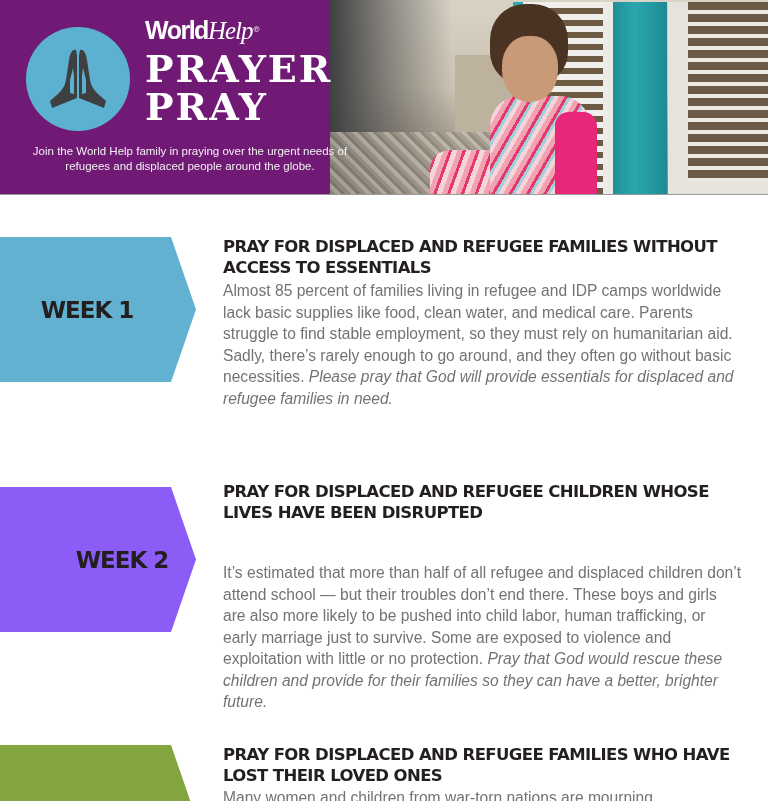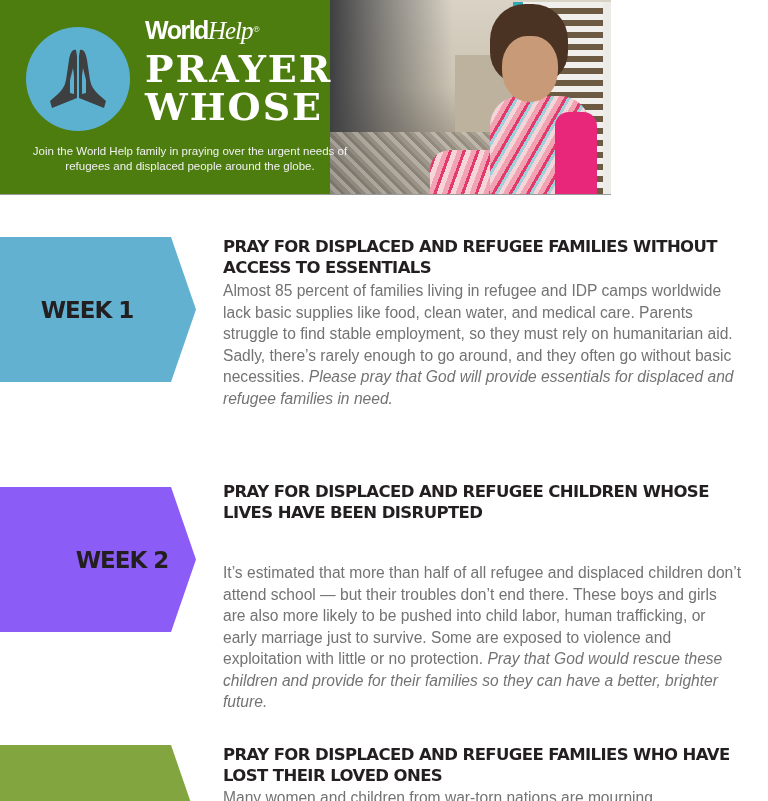--- a/index.html
+++ b/index.html
@@ -3,22 +3,22 @@
 <meta charset="utf-8">
 <style>
   html, body { margin: 0; padding: 0; }
   body {
     width: 768px; height: 801px; overflow: hidden; background: #ffffff;
     font-family: "Liberation Sans", "DejaVu Sans", sans-serif;
     position: relative;
   }
   
   .header {
-    position: absolute; left: 0; top: 0; width: 611px; height: 194px;
-    background: #4d7c0f; overflow: hidden;
+    position: absolute; left: 0; top: 0; width: 768px; height: 194px;
+    background: #701a75; overflow: hidden;
     border-bottom: 1px solid #9a9a9a;
   }
   .photo {
     position: absolute; left: 330px; top: 0; width: 438px; height: 194px;
     background: linear-gradient(90deg, rgba(62,63,65,1) 0%, rgba(62,63,65,0.55) 12%, rgba(62,63,65,0) 28%),
                 linear-gradient(180deg, #d9d3c6 0%, #cbc3b2 45%, #a9a091 70%, #8d8679 100%);
   }
   .photo .wall-block {
     position: absolute; left: 125px; top: 55px; width: 60px; height: 80px;
     background: #bdb29e;
@@ -147,21 +147,21 @@
         <path d="M38 34 L35 22 L34 30 L34 48 L38 47 Z"></path>
       </g>
     </svg>
   </div>
 
   <div class="brand">
     <span class="world">World</span><span class="help">Help</span><span class="reg">®</span>
   </div>
   <div class="title">
     <div>PRAYER</div>
-    <div>WHOSE</div>
+    <div>PRAY</div>
   </div>
   <div class="tagline">Join the World Help family in praying over the urgent needs of refugees and displaced people around the globe.</div>
 </div>
 
 <div class="week-tab" style="top:237px; background:#62b1d0;">
   <span>WEEK 1</span>
 </div>
 <div class="week-heading" style="top:236px;">PRAY FOR DISPLACED AND REFUGEE FAMILIES WITHOUT ACCESS TO ESSENTIALS</div>
 <div class="week-body" style="top:280px;">
   <span>Almost 85 percent of families living in refugee and IDP camps worldwide lack basic supplies like food, clean water, and medical care. Parents struggle to find stable employment, so they must rely on humanitarian aid. Sadly, there’s rarely enough to go around, and they often go without basic necessities. </span><em>Please pray that God will provide essentials for displaced and refugee families in need.</em>

